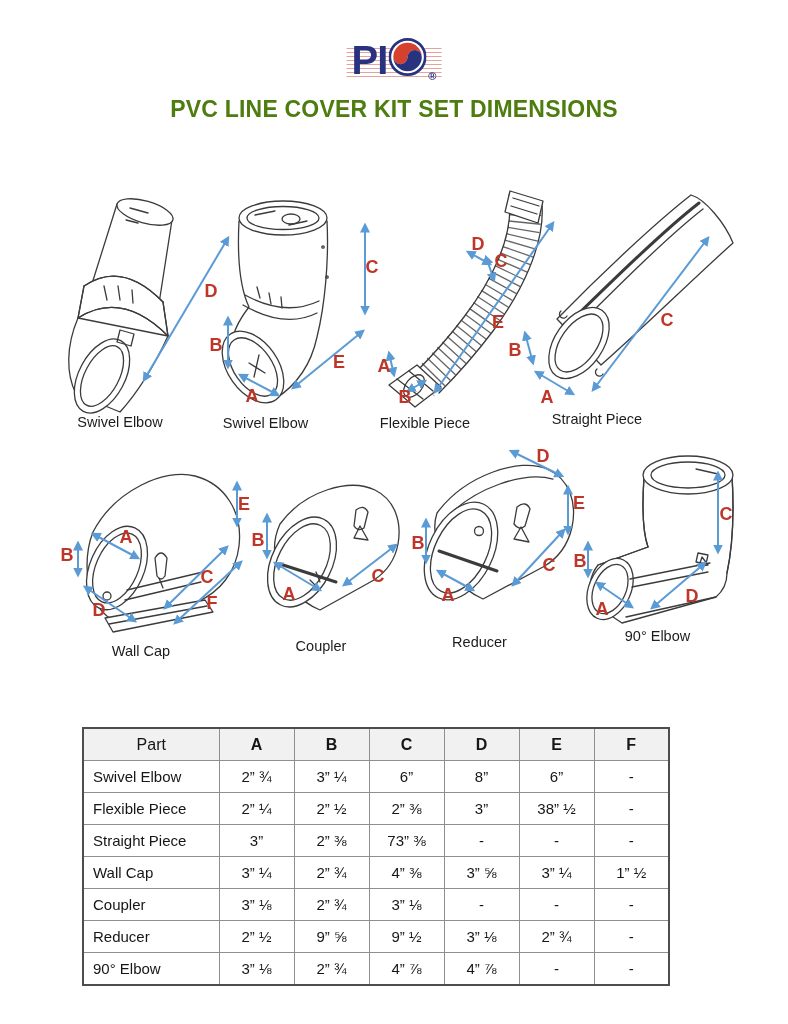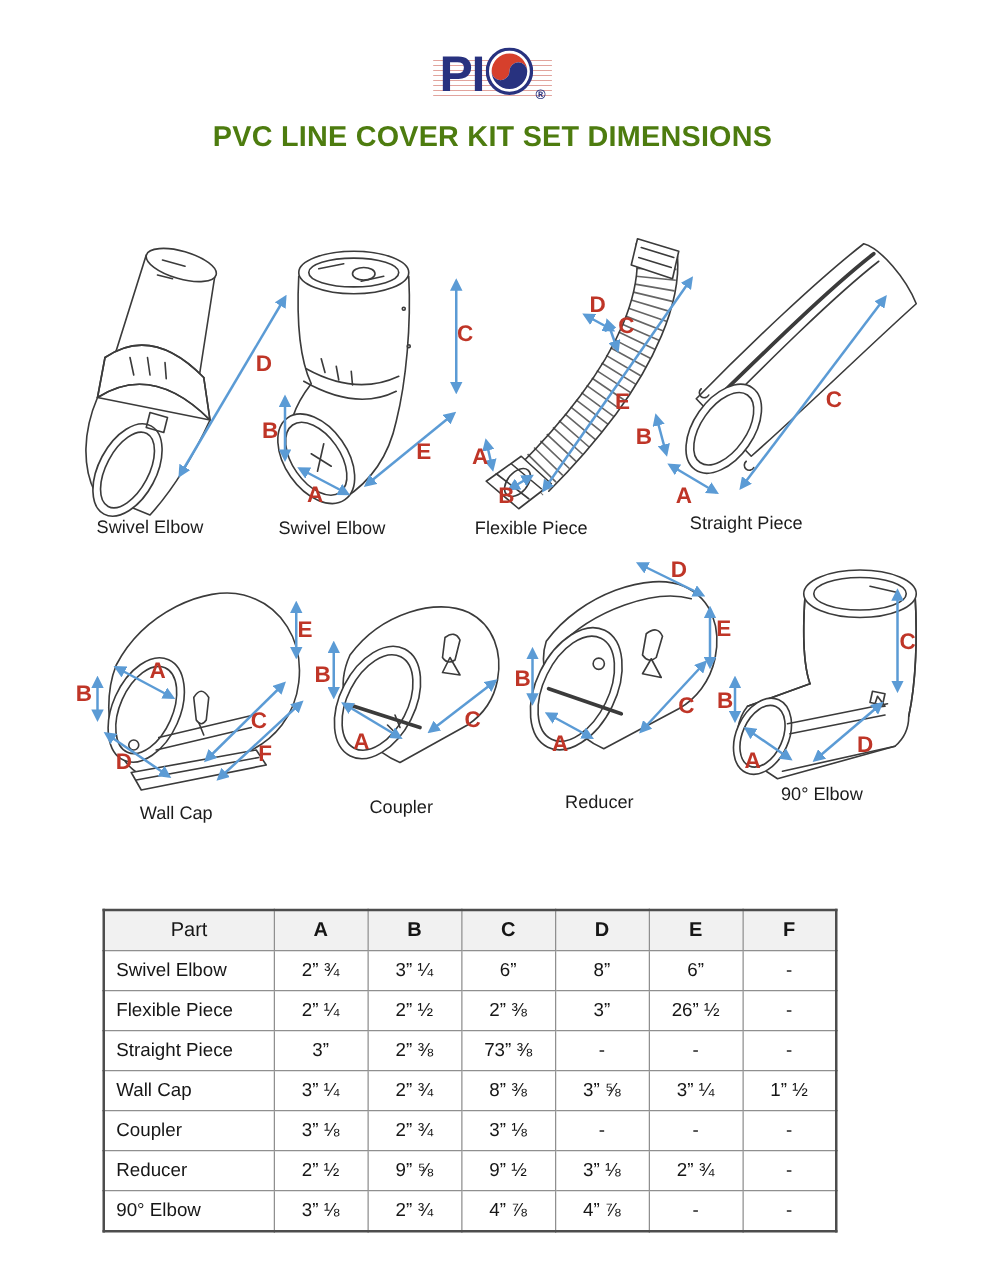--- a/index.html
+++ b/index.html
@@ -320,37 +320,37 @@
         <td>8”</td>
         <td>6”</td>
         <td>-</td>
       </tr>
       <tr>
         <td class="part">Flexible Piece</td>
         <td>2” ¼</td>
         <td>2” ½</td>
         <td>2” ⅜</td>
         <td>3”</td>
-        <td>26” ½</td>
+        <td>38” ½</td>
         <td>-</td>
       </tr>
       <tr>
         <td class="part">Straight Piece</td>
         <td>3”</td>
         <td>2” ⅜</td>
         <td>73” ⅜</td>
         <td>-</td>
         <td>-</td>
         <td>-</td>
       </tr>
       <tr>
         <td class="part">Wall Cap</td>
         <td>3” ¼</td>
         <td>2” ¾</td>
-        <td>8” ⅜</td>
+        <td>4” ⅜</td>
         <td>3” ⅝</td>
         <td>3” ¼</td>
         <td>1” ½</td>
       </tr>
       <tr>
         <td class="part">Coupler</td>
         <td>3” ⅛</td>
         <td>2” ¾</td>
         <td>3” ⅛</td>
         <td>-</td>

